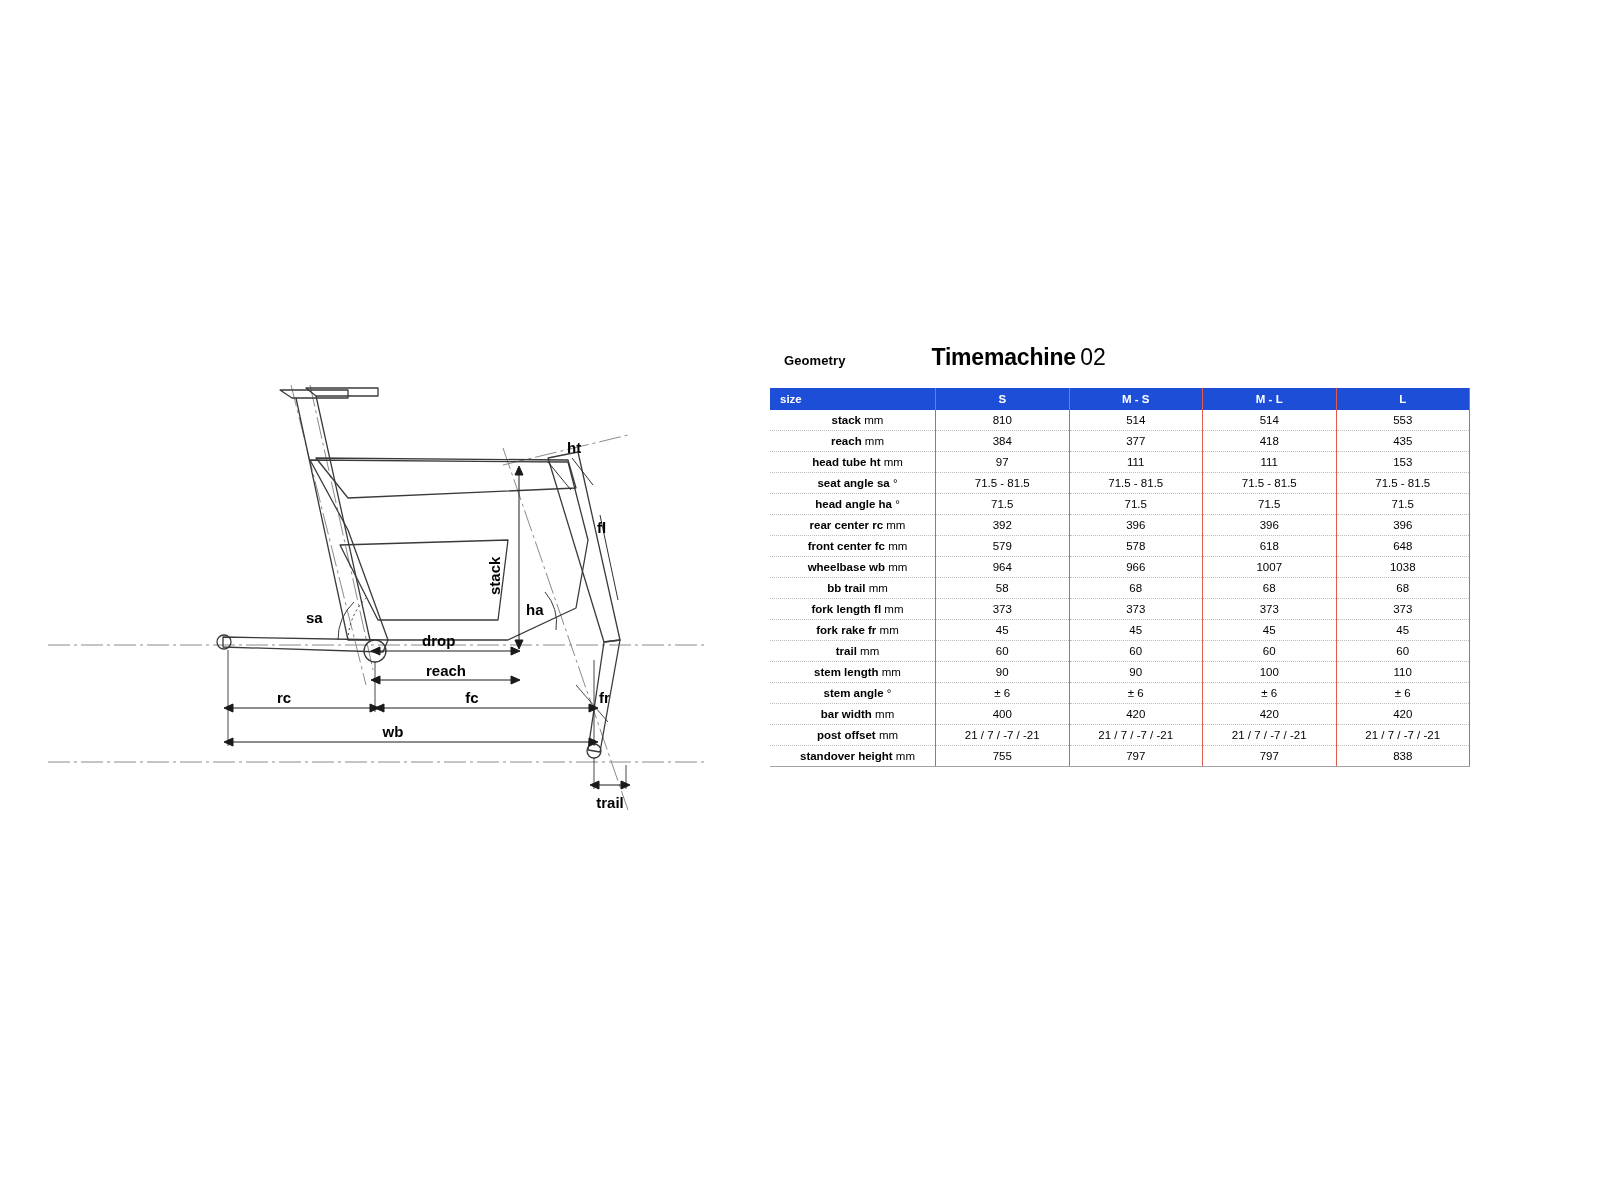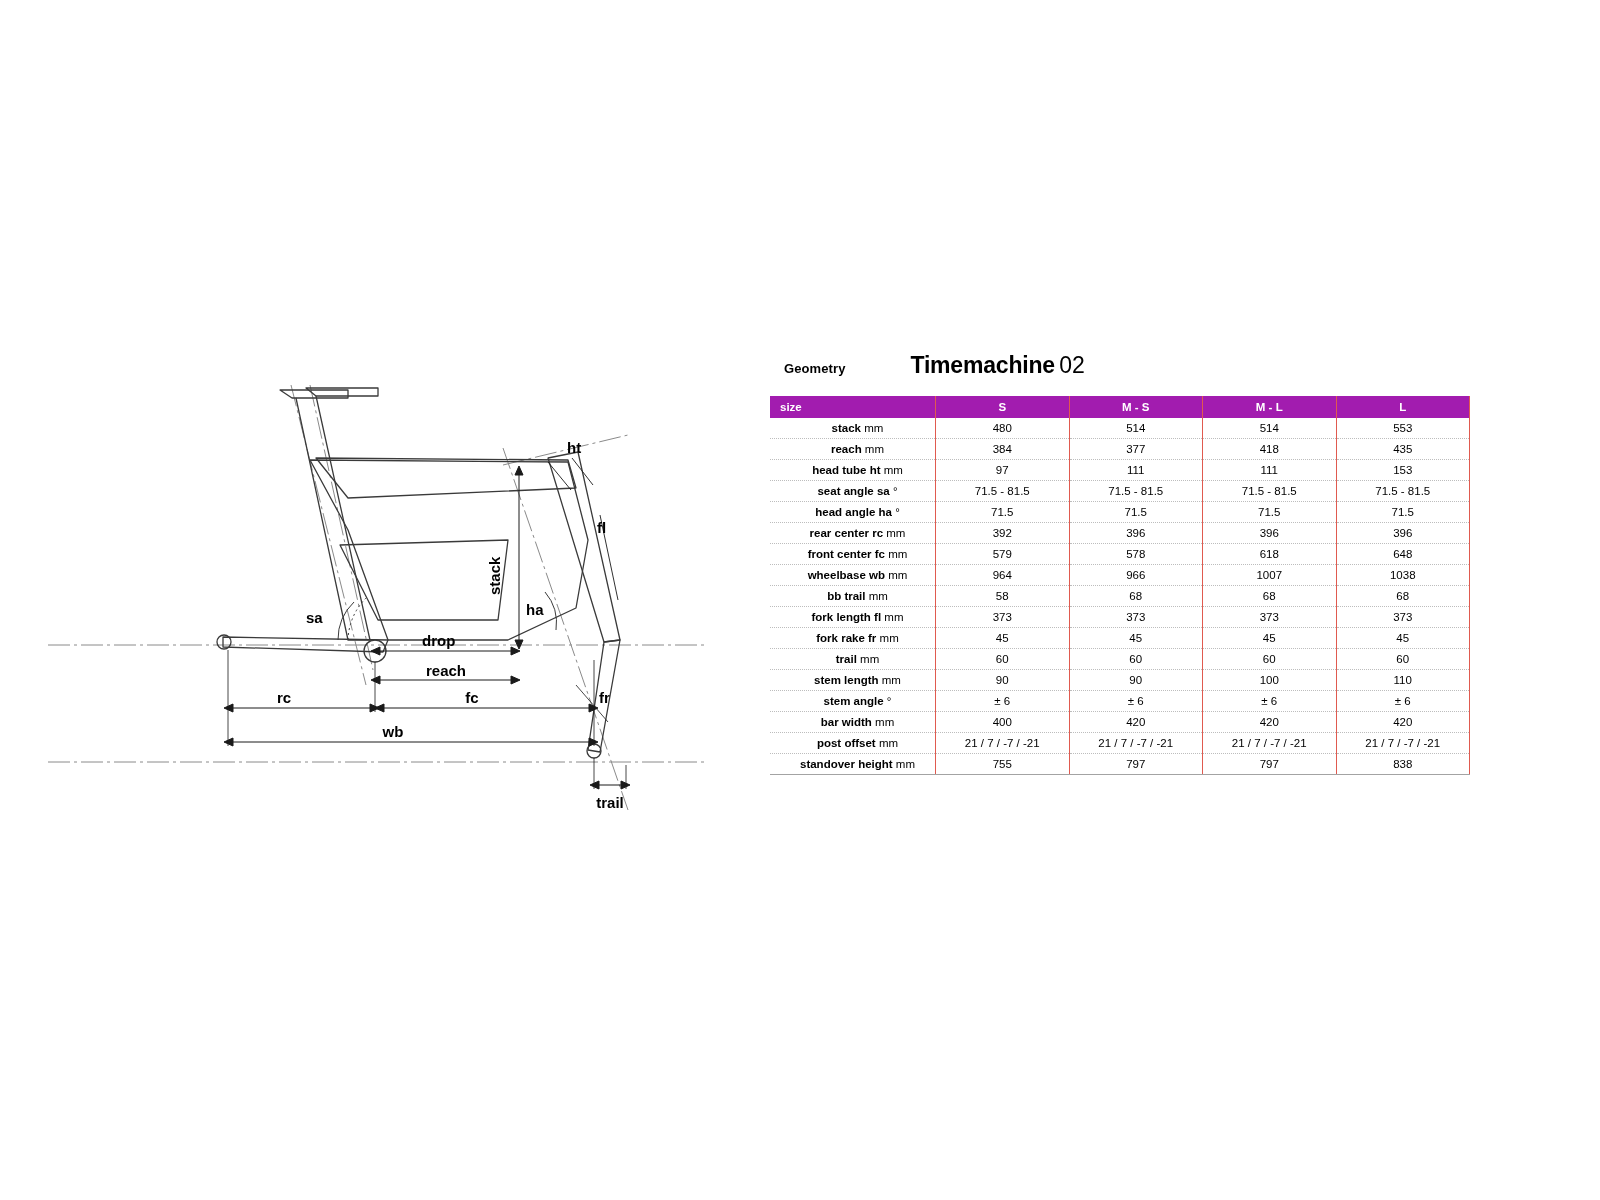--- a/index.html
+++ b/index.html
@@ -25,36 +25,36 @@
     height: 500px;
   }
   #diagram-panel svg {
     display: block;
   }
 
   
   #geometry-panel {
     position: absolute;
     left: 770px;
-    top: 352px;
+    top: 344px;
     width: 710px;
   }
   .geo-head {
     display: flex;
     align-items: baseline;
     height: 44px;
     padding-left: 14px;
   }
   .geo-head .geo-label {
     font-size: 13px;
     font-weight: bold;
     letter-spacing: .1px;
   }
   .geo-head .model-wrap {
-    margin-left: 65px;
+    margin-left: 86px;
     white-space: nowrap;
   }
   .geo-head .model-name {
     font-size: 23px;
     font-weight: bold;
     letter-spacing: -0.2px;
   }
   .geo-head .model-num {
     font-size: 23px;
     font-weight: normal;
@@ -67,21 +67,21 @@
     table-layout: fixed;
     border-right: 1px solid #e05a4f;
   }
   table.geo th, table.geo td {
     font-size: 11.5px;
     height: 20px;
     padding: 0;
     line-height: 20px;
   }
   table.geo thead th {
-    background: #a21caf;
+    background: #1d4ed8;
     color: #ffffff;
     font-weight: bold;
     text-align: center;
     border-right: 1px solid #e05a4f;
     height: 22px;
     line-height: 22px;
   }
   table.geo thead th.first {
     text-align: left;
     padding-left: 10px;
@@ -245,21 +245,21 @@
         <th class="first">size</th>
         <th>S</th>
         <th>M - S</th>
         <th>M - L</th>
         <th>L</th>
       </tr>
     </thead>
     <tbody id="geo-body">
         <tr>
           <td class="first"><span>stack</span> <span class="unit">mm</span></td>
-          <td>480</td>
+          <td>810</td>
           <td>514</td>
           <td>514</td>
           <td>553</td>
         </tr>
         <tr>
           <td class="first"><span>reach</span> <span class="unit">mm</span></td>
           <td>384</td>
           <td>377</td>
           <td>418</td>
           <td>435</td>

